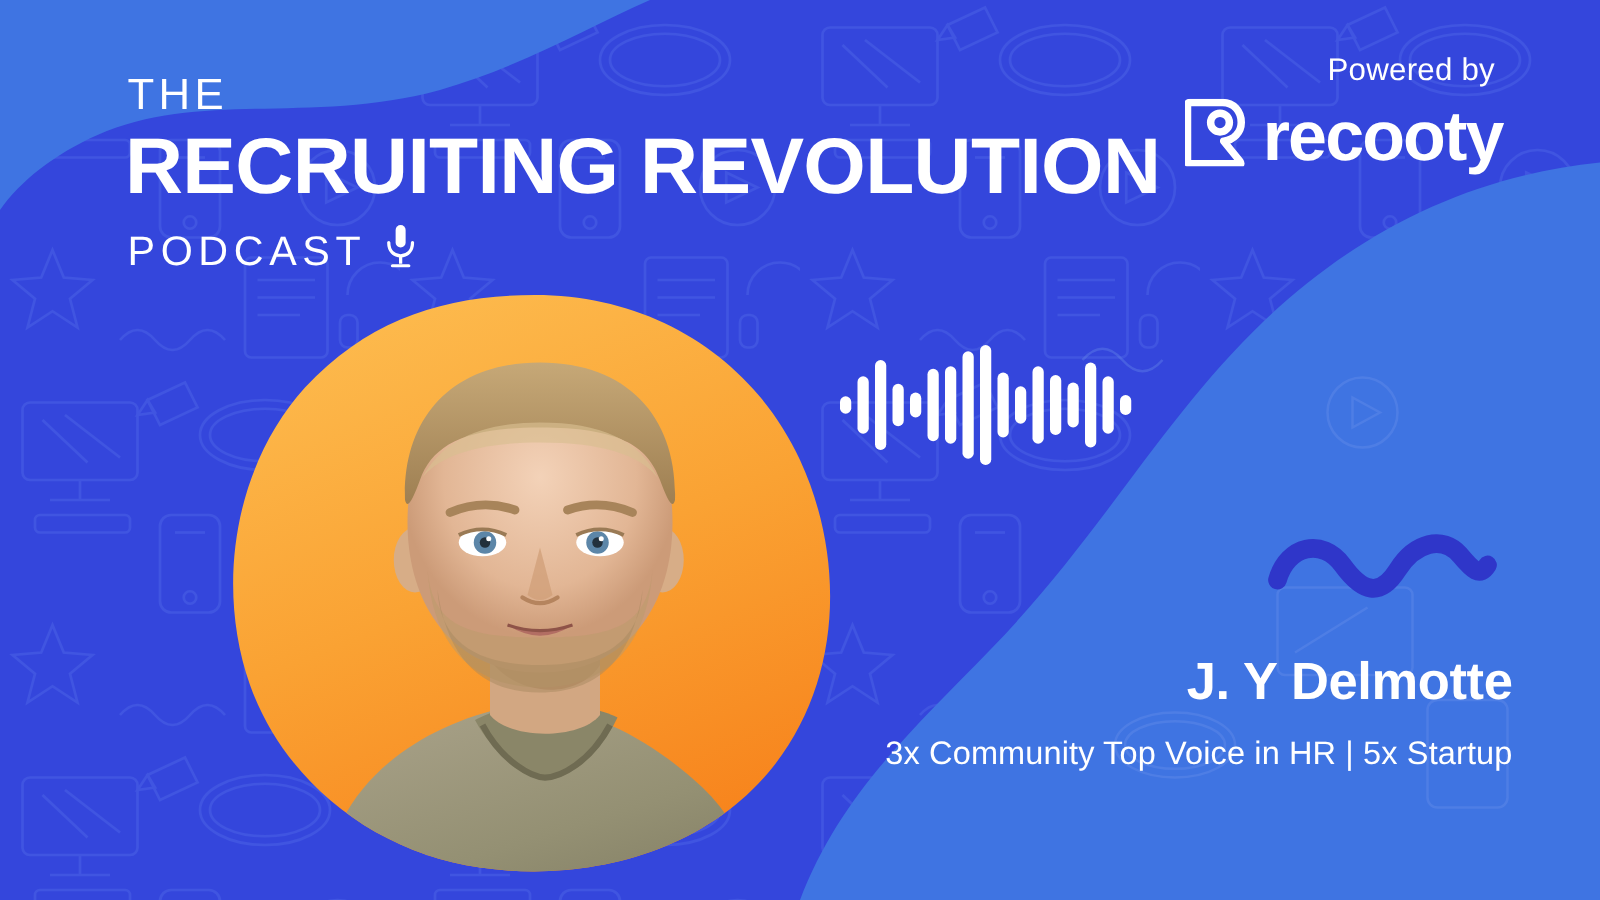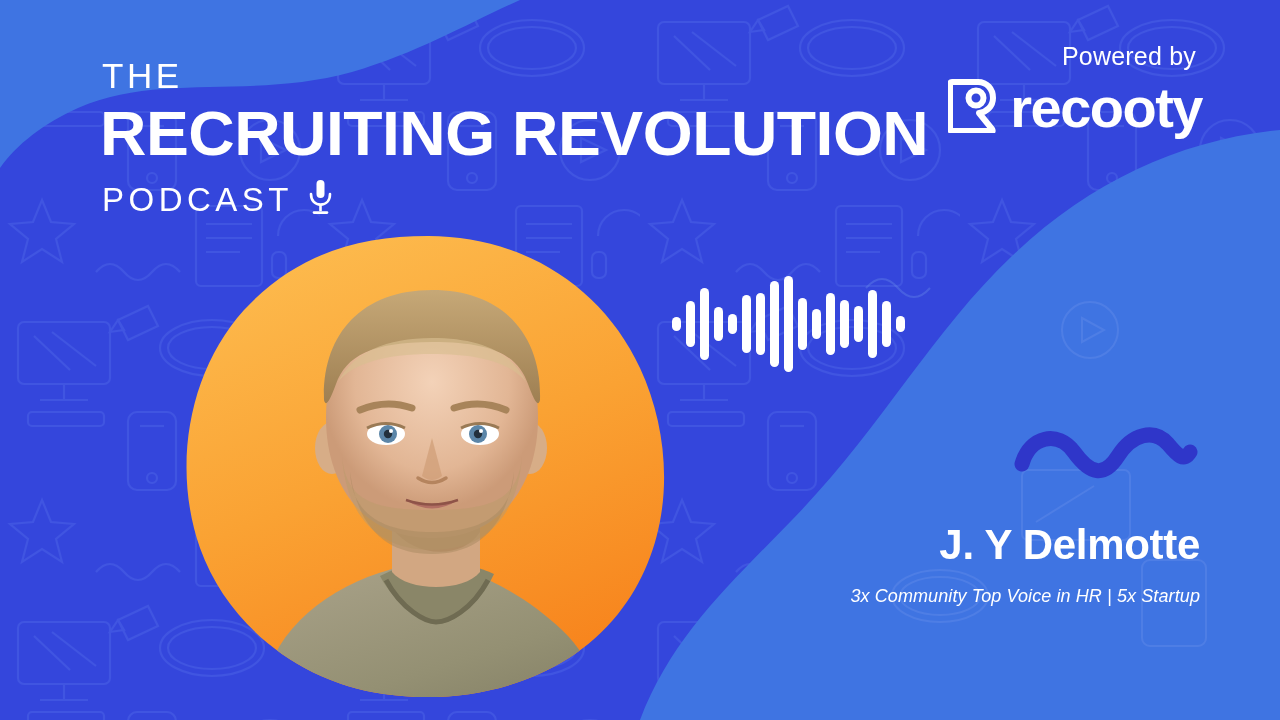--- a/index.html
+++ b/index.html
@@ -113,42 +113,41 @@
   .wave-bar {
     width: 9px;
     background: #ffffff;
     border-radius: 6px;
     flex: 0 0 auto;
   }
 
   
   #guest-block {
     position: absolute;
-    right: 80px;
+    right: 70px;
     top: 524px;
     width: 540px;
     z-index: 30;
     text-align: right;
   }
   #guest-name {
     color: #ffffff;
     font-size: 42px;
     font-weight: 700;
     letter-spacing: -0.3px;
     line-height: 1;
     margin: 0 0 18px 0;
   }
   .guest-bio-line {
     color: #ffffff;
-    font-size: 18px;
+    font-size: 26px;
     font-weight: 400;
     line-height: 1.42;
     margin: 0;
     letter-spacing: 0.1px;
-    font-style: italic;
   }
 
   
   #portrait {
     position: absolute;
     left: 182px;
     top: 232px;
     width: 492px;
     height: 470px;
     z-index: 25;

